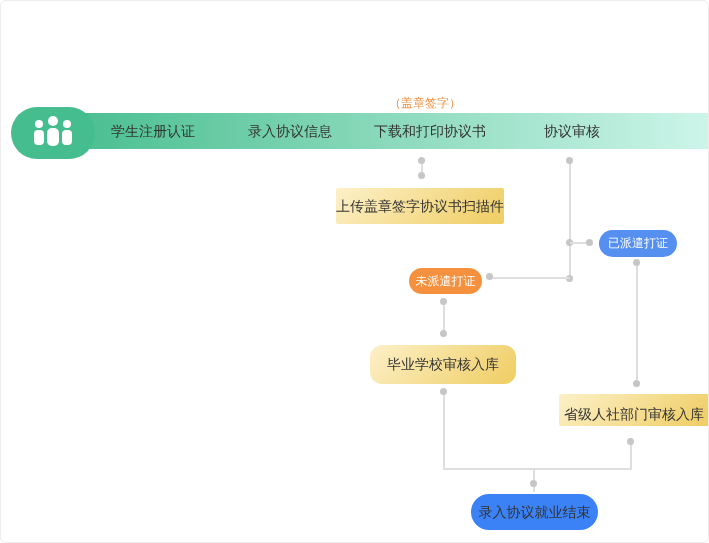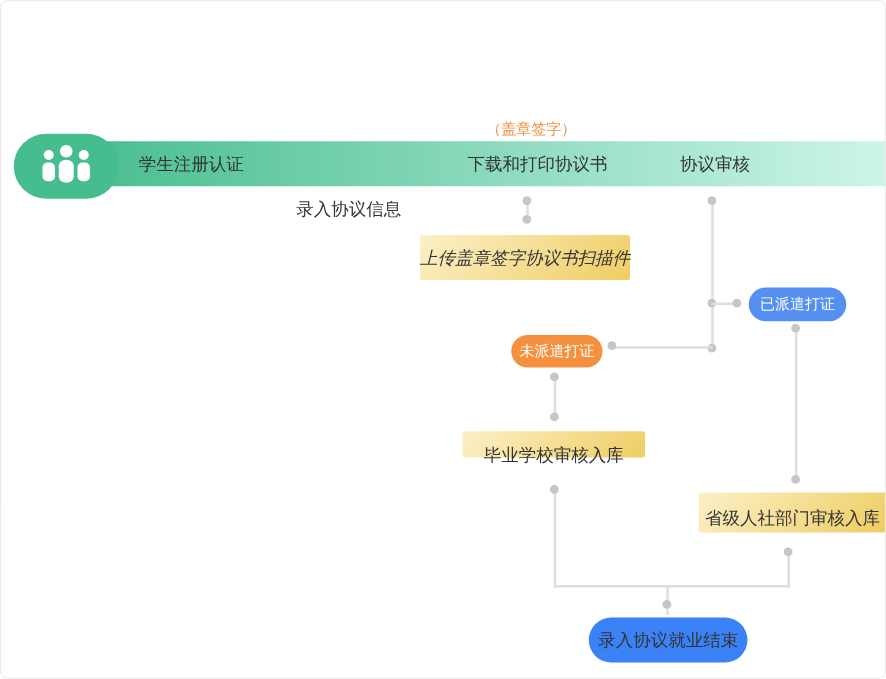--- a/index.html
+++ b/index.html
@@ -16,22 +16,22 @@
   .annotation.a2{left:388px;}
 
   .bar{position:absolute;left:55px;top:112px;width:654px;height:36px;
        background:linear-gradient(to right,#46bd8e,#cdf5e9);}
   .badge{position:absolute;left:10px;top:106px;width:84px;height:52px;
          background:#46bd8e;border-radius:26px;display:flex;align-items:center;justify-content:center;}
   .bar-step{position:absolute;top:122px;font-size:14px;color:#333333;white-space:nowrap;}
 
   .ybox{position:absolute;background:linear-gradient(135deg,#fcf0c8,#efcd62);
         color:#333333;font-size:14px;text-align:center;border-radius:2px;white-space:nowrap;}
-  .box-upload{left:335px;top:187px;width:168px;height:36px;line-height:36px;font-style:italic;}
-  .box-school{left:369px;top:344px;width:146px;height:21px;line-height:39px;}
+  .box-upload{left:335px;top:187px;width:168px;height:36px;line-height:36px;}
+  .box-school{left:369px;top:344px;width:146px;height:39px;line-height:39px;border-radius:12px;}
   .box-provincial{left:558px;top:393px;width:150px;height:32px;line-height:40px;}
 
   .pill{position:absolute;color:#ffffff;font-size:12px;text-align:center;white-space:nowrap;}
   .pill-orange{left:408px;top:267px;width:73px;height:26px;line-height:26px;
                background:#f5913e;border-radius:13px;}
   .pill-blue{left:598px;top:229px;width:78px;height:27px;line-height:27px;
              background:#5590f0;border-radius:14px;}
   .pill-end{position:absolute;left:470px;top:493px;width:127px;height:36px;line-height:36px;
             background:#3b82f6;border-radius:18px;color:#333333;font-size:14px;text-align:center;}
 
@@ -54,21 +54,21 @@
         <circle cx="9" cy="9" r="4"></circle>
           <rect x="4" y="15" width="10" height="15" rx="4"></rect>
         <circle cx="23" cy="6" r="5"></circle>
           <rect x="17" y="13" width="12" height="18" rx="5"></rect>
         <circle cx="37" cy="9" r="4"></circle>
           <rect x="32" y="15" width="10" height="15" rx="4"></rect>
       </svg>
     </span>
   </div>
   <span class="bar-step" style="left:110px;">学生注册认证</span>
-  <span class="bar-step" style="left:236px;margin-top:36px;">录入协议信息</span>
+  <span class="bar-step" style="left:247px;">录入协议信息</span>
   <span class="bar-step" style="left:373px;">下载和打印协议书</span>
   <span class="bar-step" style="left:543px;">协议审核</span>
 
   <div class="vline" style="left:420px;top:161px;height:14px;"></div>
   <div class="dot" style="left:417px;top:156px;"></div>
   <div class="dot" style="left:417px;top:171px;"></div>
 
   <div class="vline" style="left:568px;top:162px;height:116px;"></div>
   <div class="dot" style="left:565px;top:156px;"></div>
   <div class="dot" style="left:565px;top:238px;"></div>

